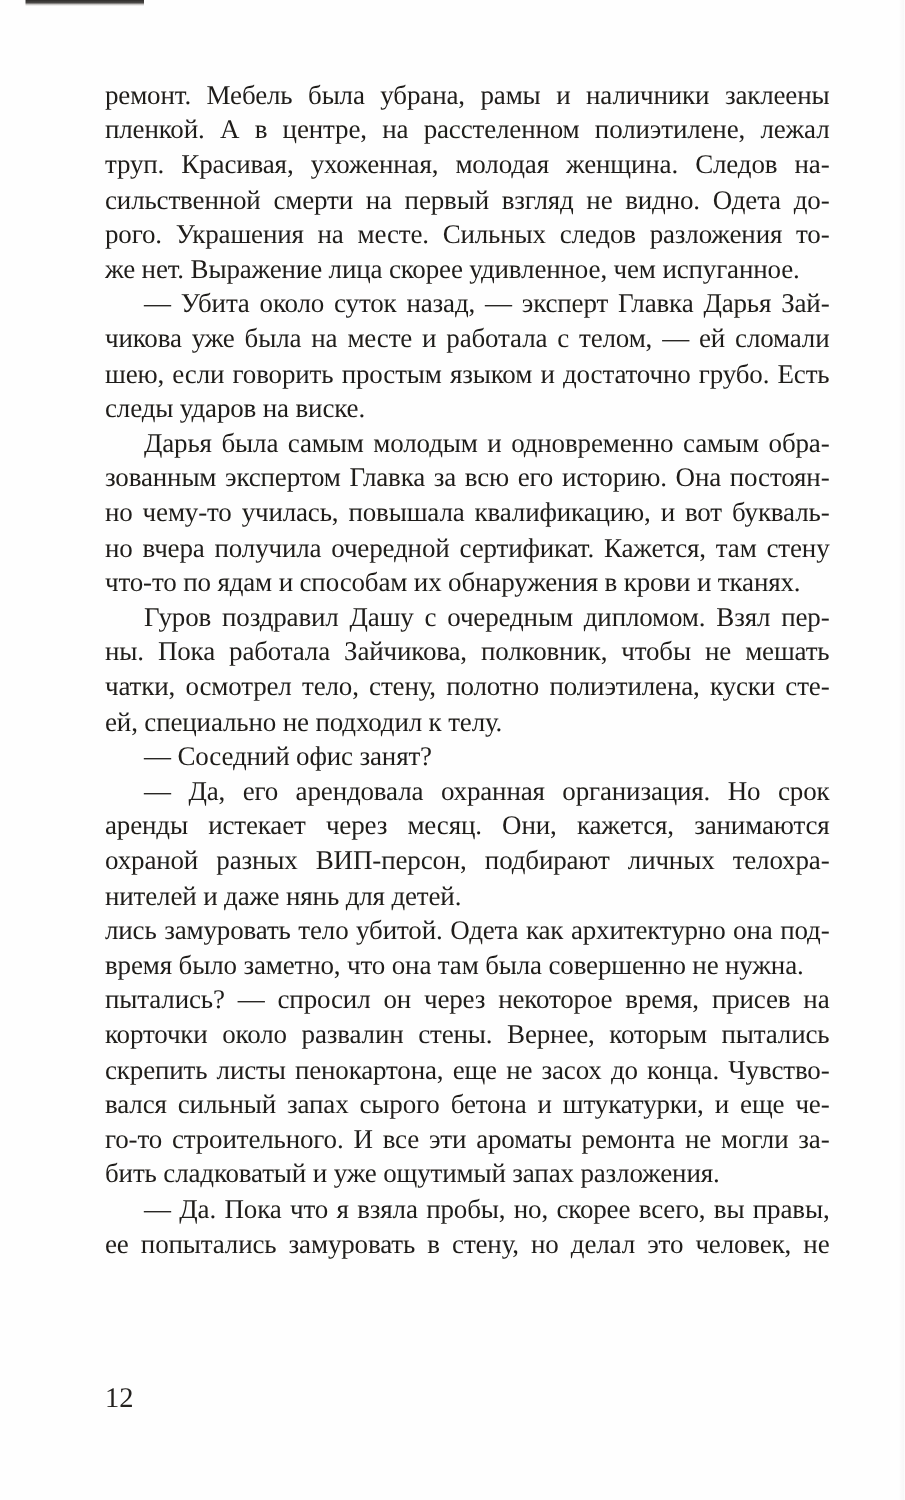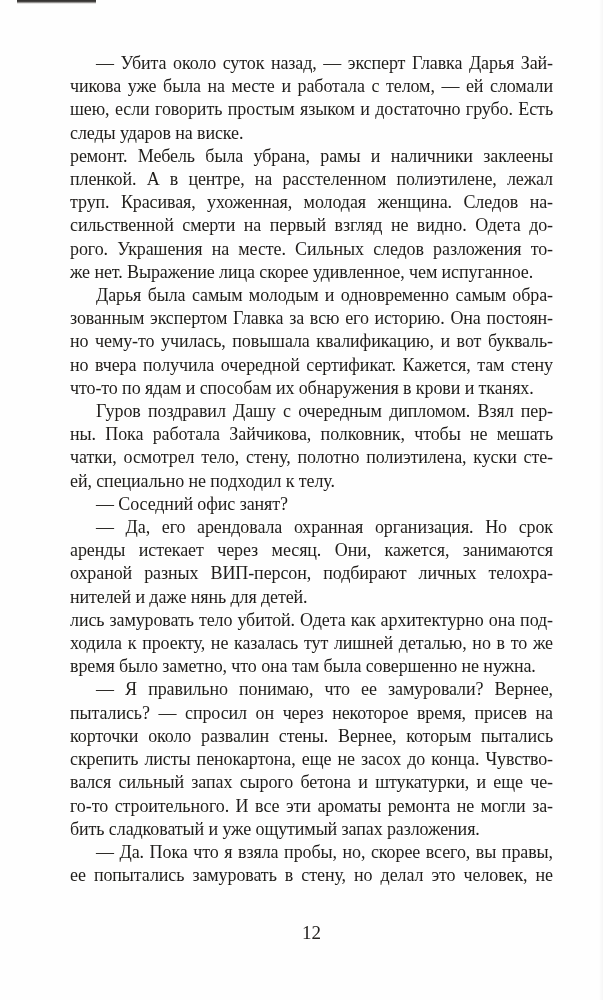--- a/index.html
+++ b/index.html
@@ -42,53 +42,53 @@
     text-align-last: justify;
   }
   .line.indent {
     text-indent: 26px;
   }
   .folio {
     position: absolute;
     left: 70px;
     top: 921px;
     width: 483px;
-    text-align: center;
+    text-align: left;
     color: #24221f;
     font-size: 19px;
     line-height: 24px;
   }
   .page-edge {
     position: absolute;
     right: 0;
     top: 0;
     width: 4px;
     height: 1000px;
     background: linear-gradient(90deg, rgba(0,0,0,0) 0%, rgba(0,0,0,0.03) 100%);
   }
 </style>
 </head>
 <body>
 
 <div class="scan-mark"></div>
 
 <main class="page-text">
     <div class="para">
-      <div class="line indent fill">— Убита около суток назад, — эксперт Главка Дарья Зай-</div>
-      <div class="line fill">чикова уже была на месте и работала с телом, — ей сломали</div>
-      <div class="line fill">шею, если говорить простым языком и достаточно грубо. Есть</div>
-      <div class="line">следы ударов на виске.</div>
-    </div>
-    <div class="para">
       <div class="line fill">ремонт. Мебель была убрана, рамы и наличники заклеены</div>
       <div class="line fill">пленкой. А в центре, на расстеленном полиэтилене, лежал</div>
       <div class="line fill">труп. Красивая, ухоженная, молодая женщина. Следов на-</div>
       <div class="line fill">сильственной смерти на первый взгляд не видно. Одета до-</div>
       <div class="line fill">рого. Украшения на месте. Сильных следов разложения то-</div>
       <div class="line">же нет. Выражение лица скорее удивленное, чем испуганное.</div>
+    </div>
+    <div class="para">
+      <div class="line indent fill">— Убита около суток назад, — эксперт Главка Дарья Зай-</div>
+      <div class="line fill">чикова уже была на месте и работала с телом, — ей сломали</div>
+      <div class="line fill">шею, если говорить простым языком и достаточно грубо. Есть</div>
+      <div class="line">следы ударов на виске.</div>
     </div>
     <div class="para">
       <div class="line indent fill">Дарья была самым молодым и одновременно самым обра-</div>
       <div class="line fill">зованным экспертом Главка за всю его историю. Она постоян-</div>
       <div class="line fill">но чему-то училась, повышала квалификацию, и вот букваль-</div>
       <div class="line fill">но вчера получила очередной сертификат. Кажется, там стену</div>
       <div class="line">что-то по ядам и способам их обнаружения в крови и тканях.</div>
     </div>
     <div class="para">
       <div class="line indent fill">Гуров поздравил Дашу с очередным дипломом. Взял пер-</div>
@@ -100,25 +100,23 @@
       <div class="line indent">— Соседний офис занят?</div>
     </div>
     <div class="para">
       <div class="line indent fill">— Да, его арендовала охранная организация. Но срок</div>
       <div class="line fill">аренды истекает через месяц. Они, кажется, занимаются</div>
       <div class="line fill">охраной разных ВИП-персон, подбирают личных телохра-</div>
       <div class="line">нителей и даже нянь для детей.</div>
     </div>
     <div class="para">
       <div class="line fill">лись замуровать тело убитой. Одета как архитектурно она под-</div>
-      <div class="line fill">ходила к проекту, не казалась тут лишней деталью, но в то же</div>
       <div class="line">время было заметно, что она там была совершенно не нужна.</div>
     </div>
     <div class="para">
-      <div class="line indent fill">— Я правильно понимаю, что ее замуровали? Вернее,</div>
       <div class="line fill">пытались? — спросил он через некоторое время, присев на</div>
       <div class="line fill">корточки около развалин стены. Вернее, которым пытались</div>
       <div class="line fill">скрепить листы пенокартона, еще не засох до конца. Чувство-</div>
       <div class="line fill">вался сильный запах сырого бетона и штукатурки, и еще че-</div>
       <div class="line fill">го-то строительного. И все эти ароматы ремонта не могли за-</div>
       <div class="line">бить сладковатый и уже ощутимый запах разложения.</div>
     </div>
     <div class="para">
       <div class="line indent fill">— Да. Пока что я взяла пробы, но, скорее всего, вы правы,</div>
       <div class="line fill">ее попытались замуровать в стену, но делал это человек, не</div>

